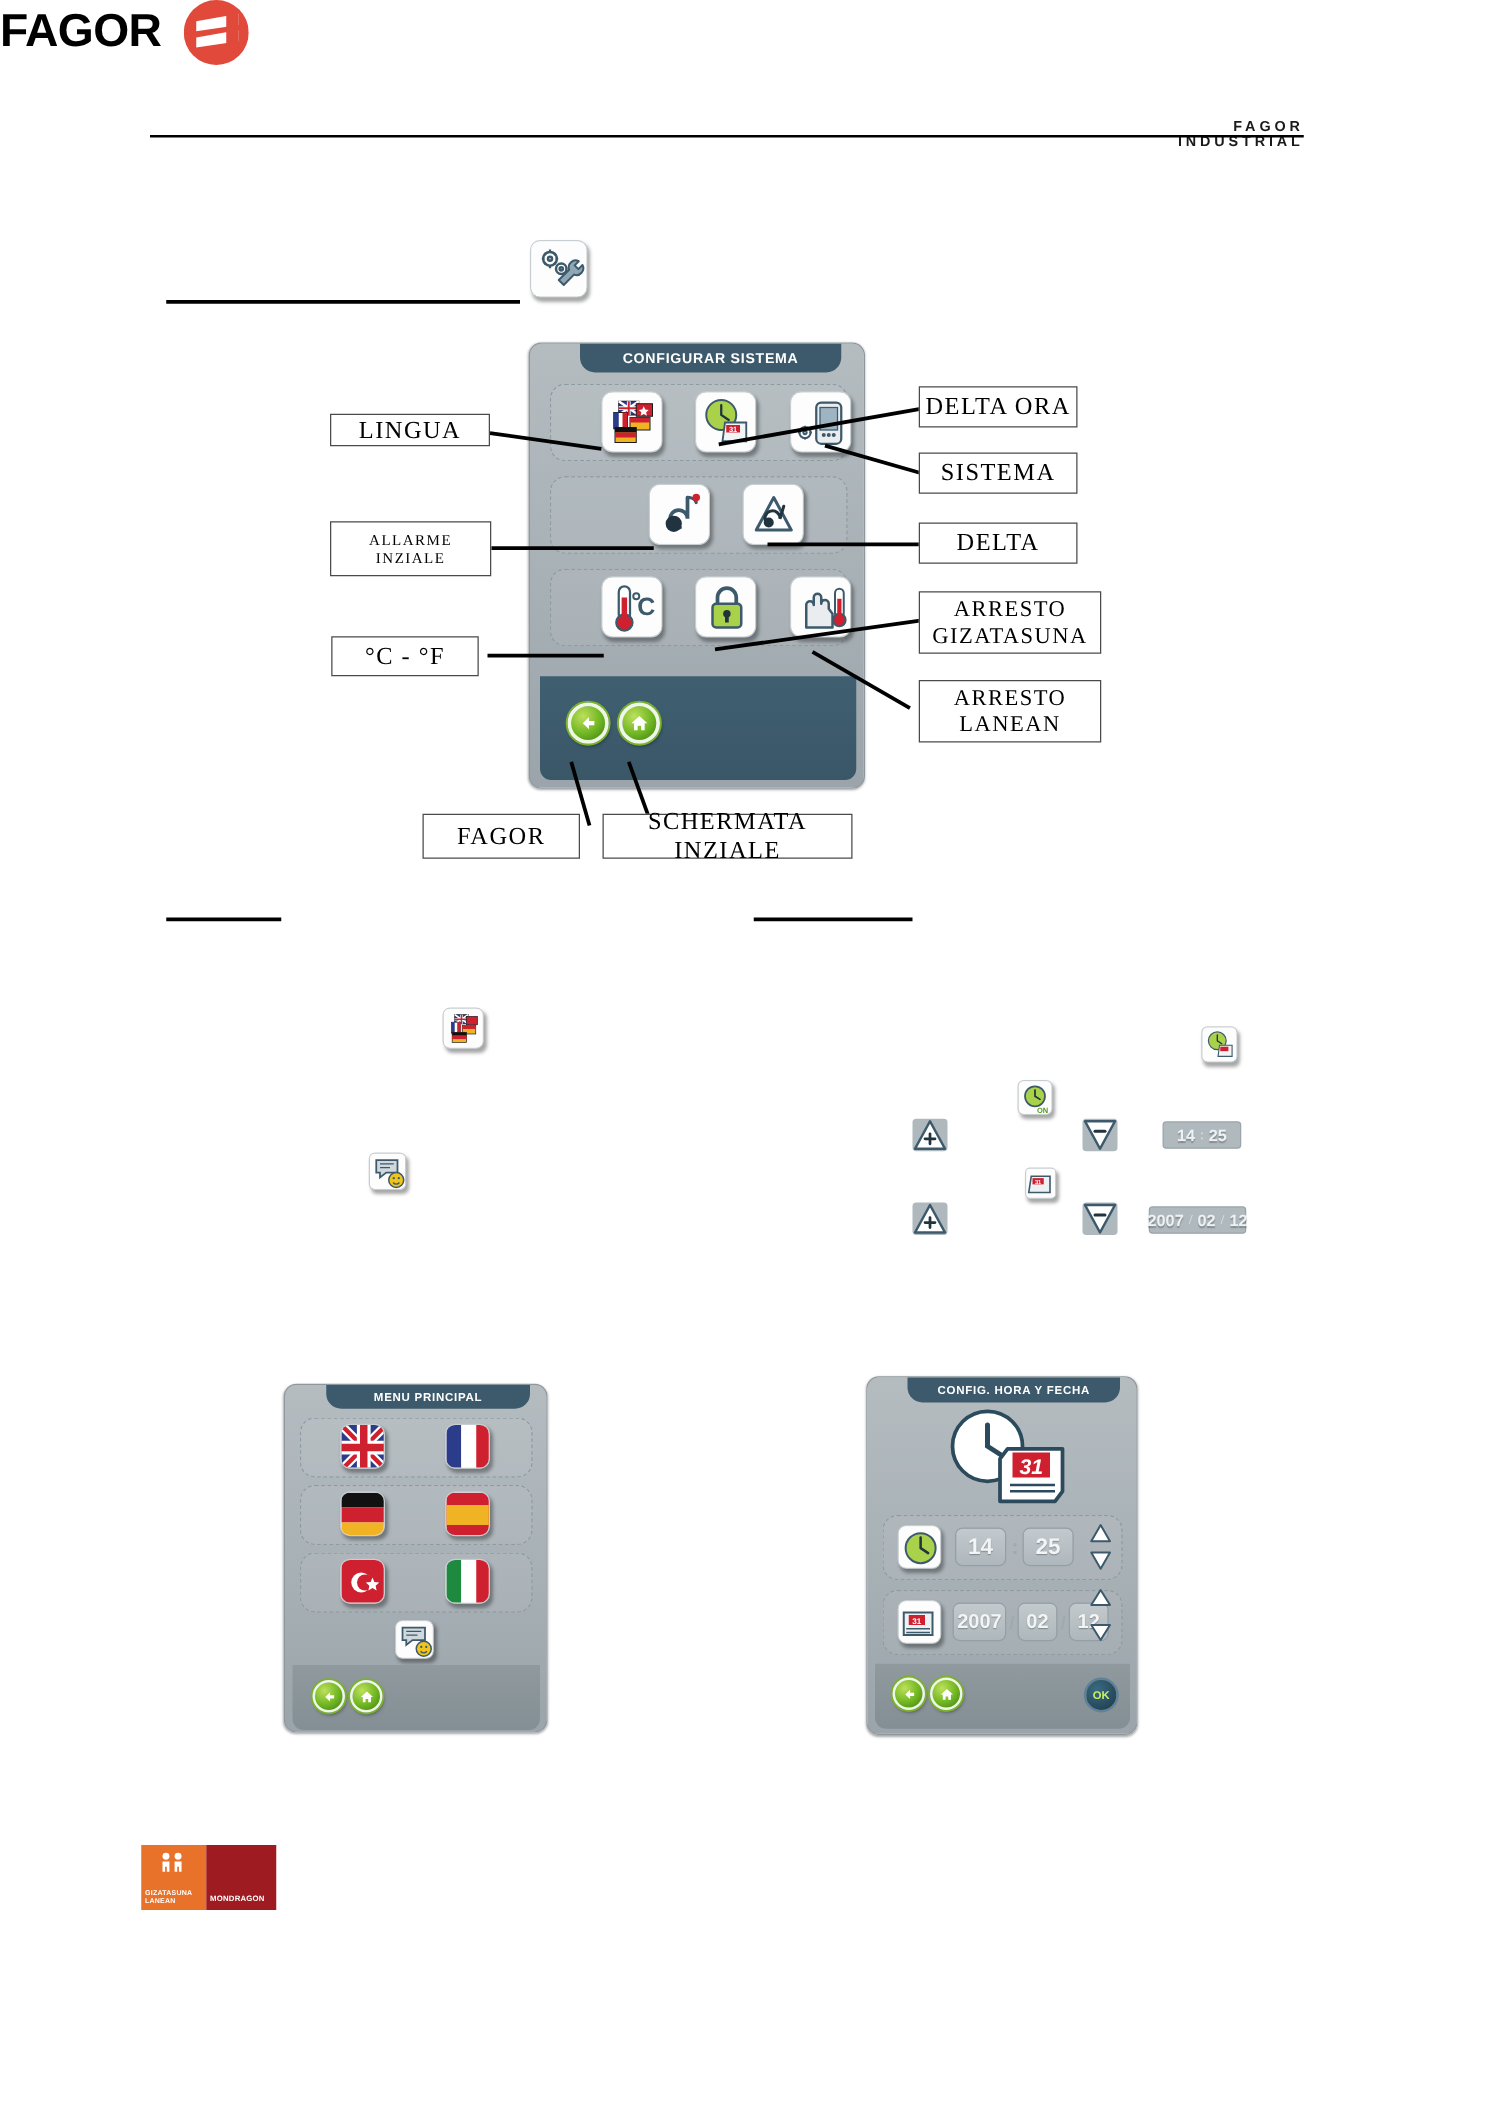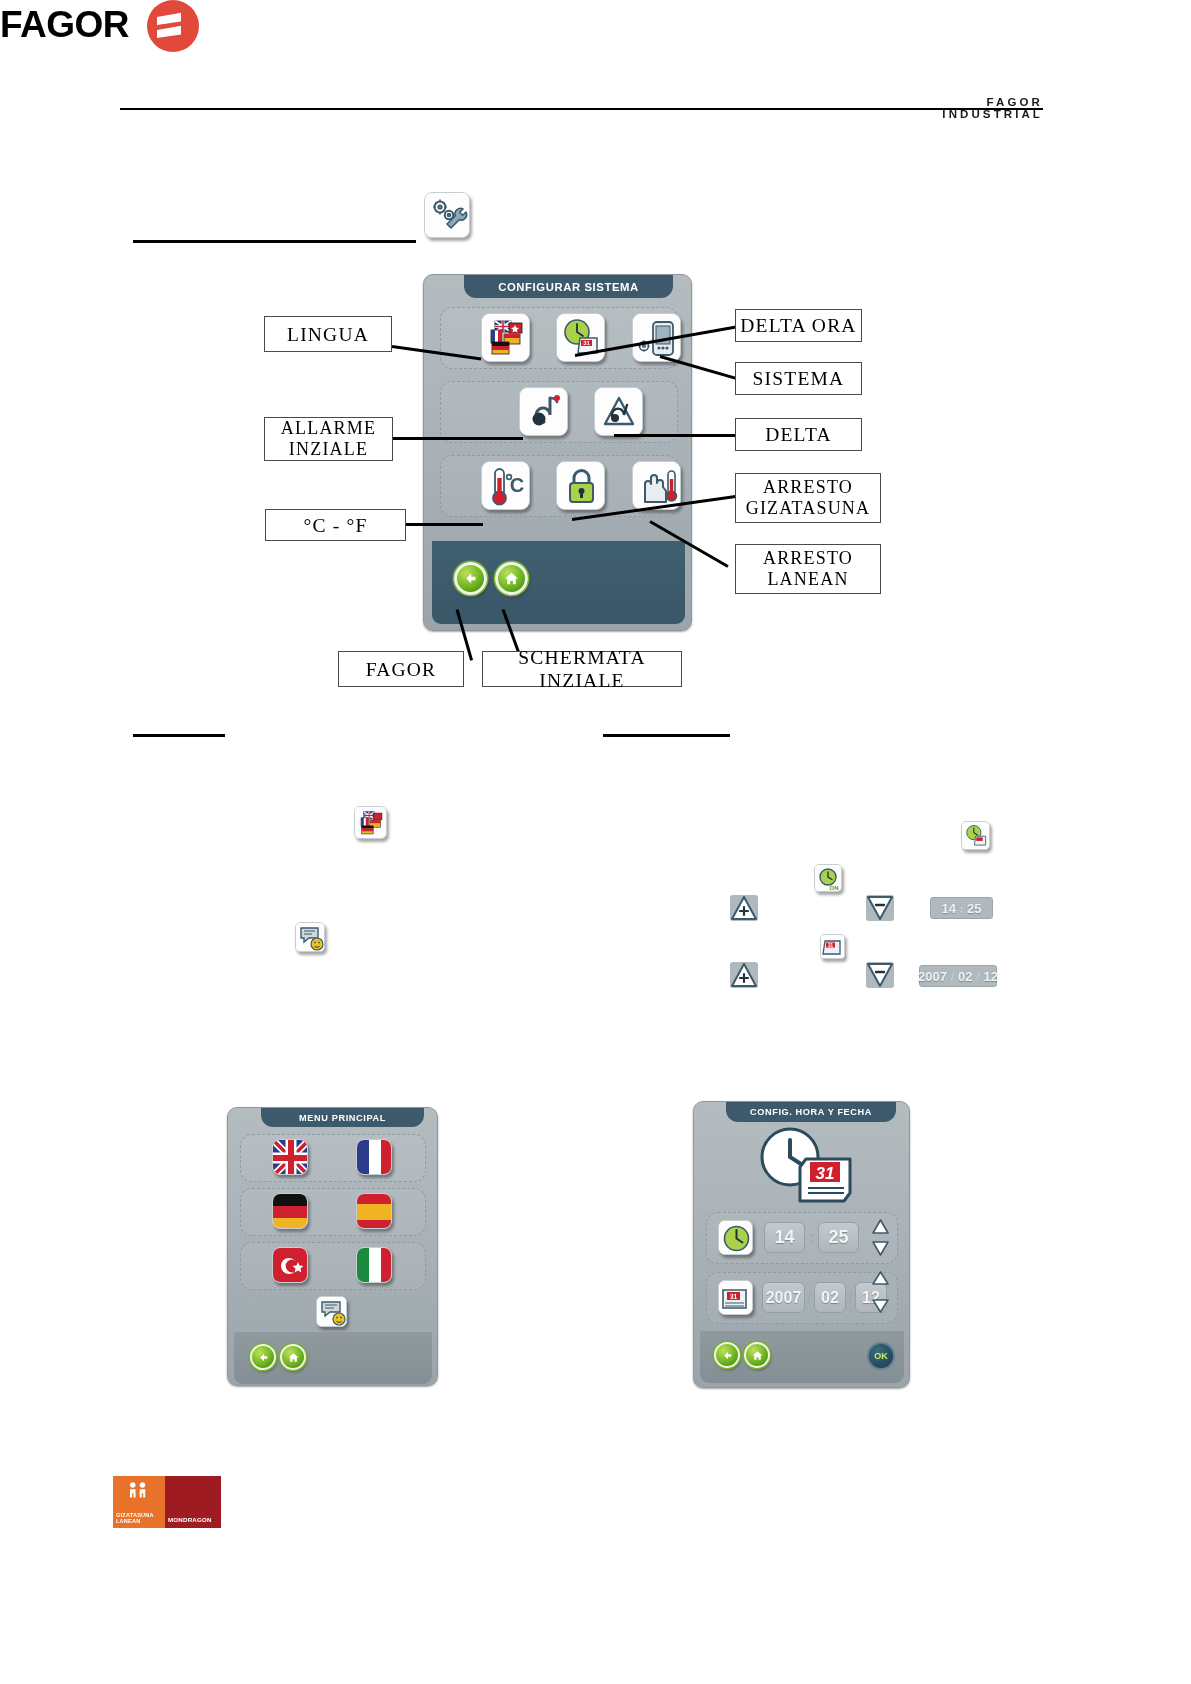--- a/index.html
+++ b/index.html
@@ -273,30 +273,30 @@
       <path d="M13 5 L6 12 L13 19 V14.5 H19 V9.5 H13 Z" fill="#ffffff"></path>
     </svg>
   </div>
   <div class="rbtn" style="left:71px; top:287px; width:33px; height:33px;">
     <svg viewBox="0 0 24 24" width="17" height="17">
       <path d="M12 4 L21 12 H18 V20 H14 V15 H10 V20 H6 V12 H3 Z" fill="#ffffff"></path>
     </svg>
   </div>
 </div>
 
-<div class="callout" style="left:264px; top:316px; width:128px; height:36px;">
+<div class="callout" style="left:264px; top:331px; width:128px; height:26px;">
   <span>LINGUA</span>
 </div>
 
-<div class="callout" style="left:264px; top:417px; width:129px; height:44px; flex-direction:column; font-size:18px;">
+<div class="callout" style="left:264px; top:417px; width:129px; height:44px; flex-direction:column; font-size:12px;">
   <span>ALLARME</span>
   <span>INZIALE</span>
 </div>
 
-<div class="callout" style="left:265px; top:509px; width:141px; height:32px;">
+<div class="callout" style="left:265px; top:509px; width:118px; height:32px;">
   <span>°C - °F</span>
 </div>
 
 <div class="callout" style="left:735px; top:309px; width:127px; height:33px;">
   <span>DELTA ORA</span>
 </div>
 
 <div class="callout" style="left:735px; top:362px; width:127px; height:33px;">
   <span>SISTEMA</span>
 </div>

